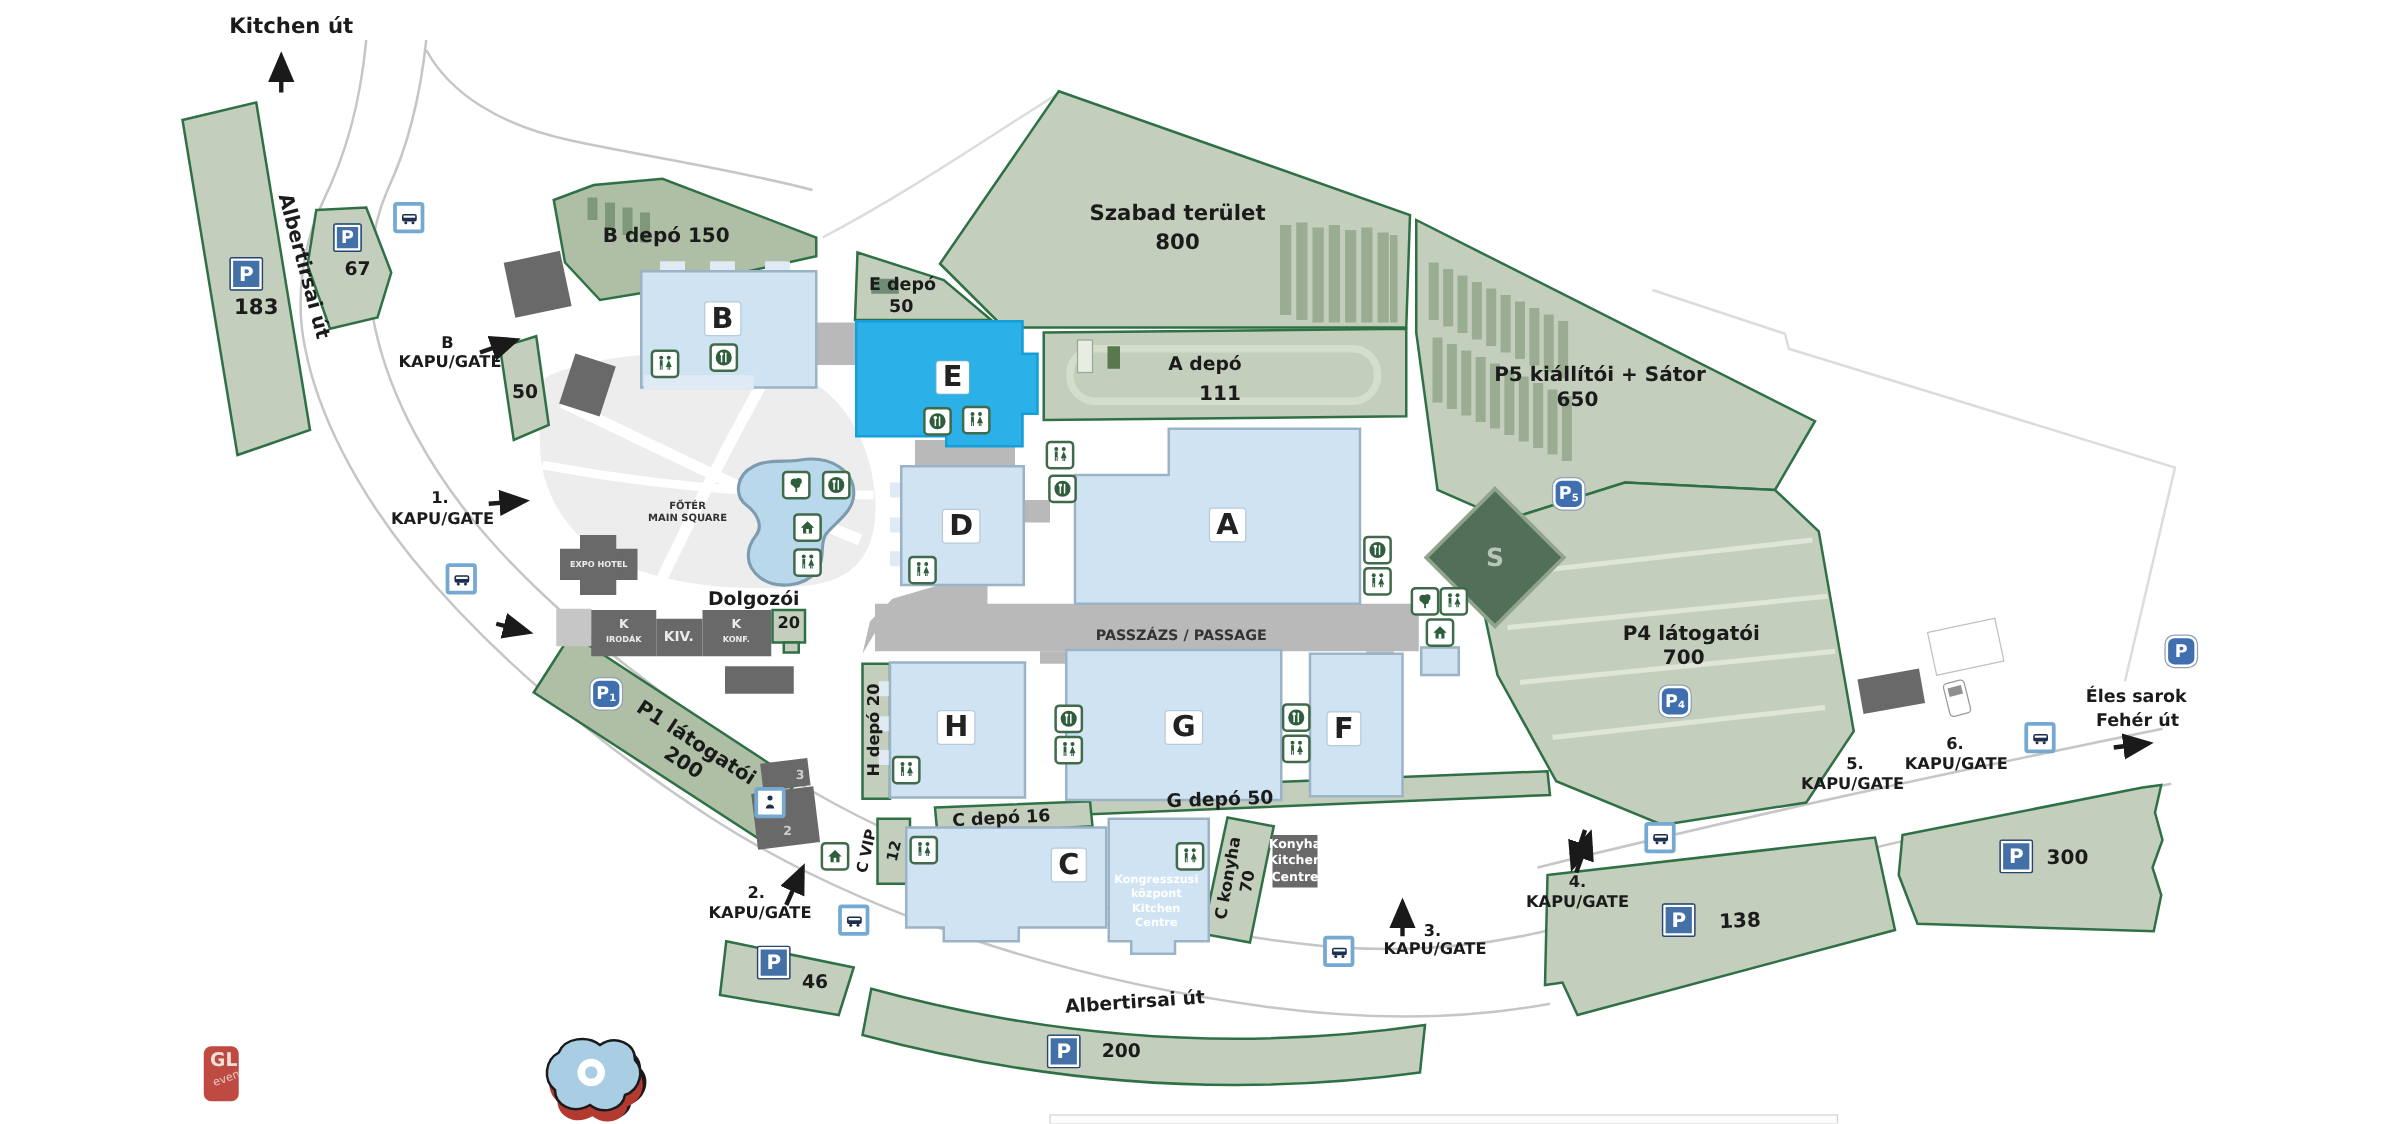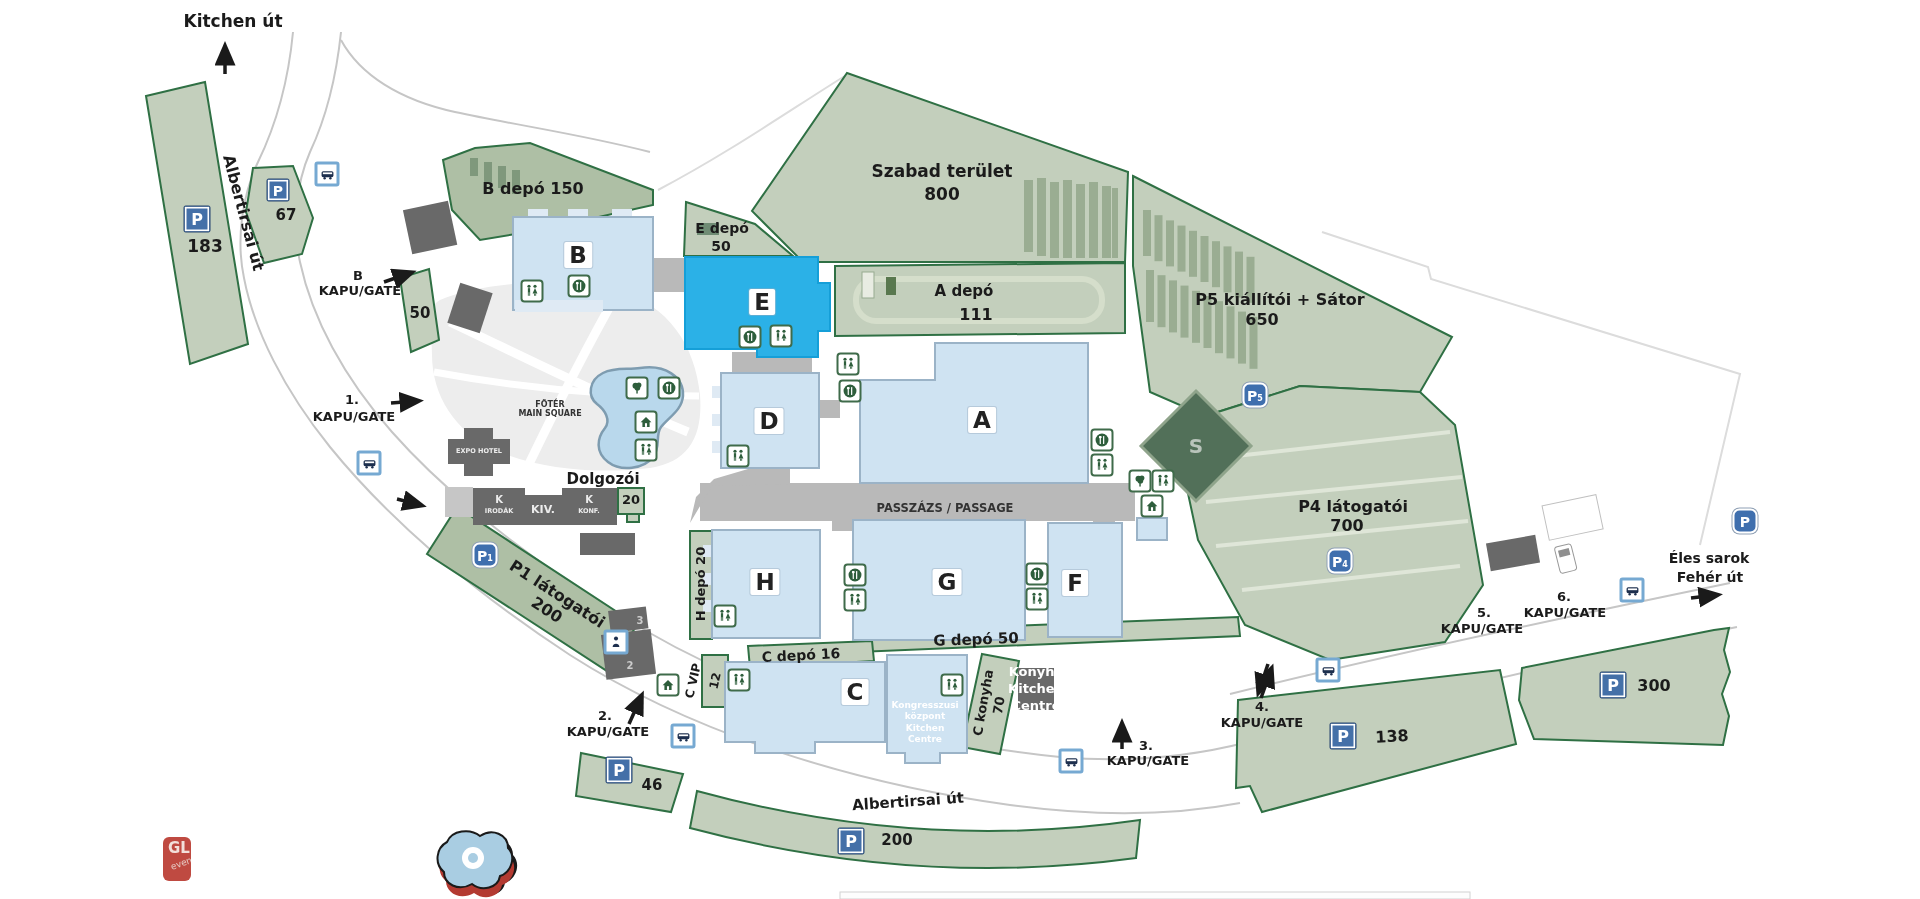--- a/index.html
+++ b/index.html
@@ -309,21 +309,21 @@
 <div class="lb wt" style="left:543px;top:510px;font-size:11px;">KIV.</div>
 <div class="lb wt" style="left:589px;top:500px;font-size:10px;">K</div>
 <div class="lb wt" style="left:589px;top:512px;font-size:6.5px;">KONF.</div>
 <div class="lb" style="left:945px;top:509px;font-size:11.5px;color:#333;">PASSZÁZS / PASSAGE</div>
 <div class="lb2" style="left:925px;top:722px;font-size:9px;color:#fff;line-height:1.25;">
   <div>Kongresszusi</div>
   <div>központ</div>
   <div>Kitchen</div>
   <div>Centre</div>
 </div>
-<div class="lb2" style="left:1036px;top:689px;font-size:13px;color:#fff;line-height:1.3;">
+<div class="lb2" style="left:1036px;top:689px;font-size:10px;color:#fff;line-height:1.3;">
   <div>Konyha</div>
   <div>Kitchen</div>
   <div>Centre</div>
 </div>
 <div class="lb" style="left:640px;top:621px;font-size:10px;color:#ccc;">3</div>
 <div class="lb" style="left:630px;top:666px;font-size:10px;color:#ccc;">2</div>
 
 <div class="psq" style="left:197px;top:219px;">
       <span>P</span>
     </div>

